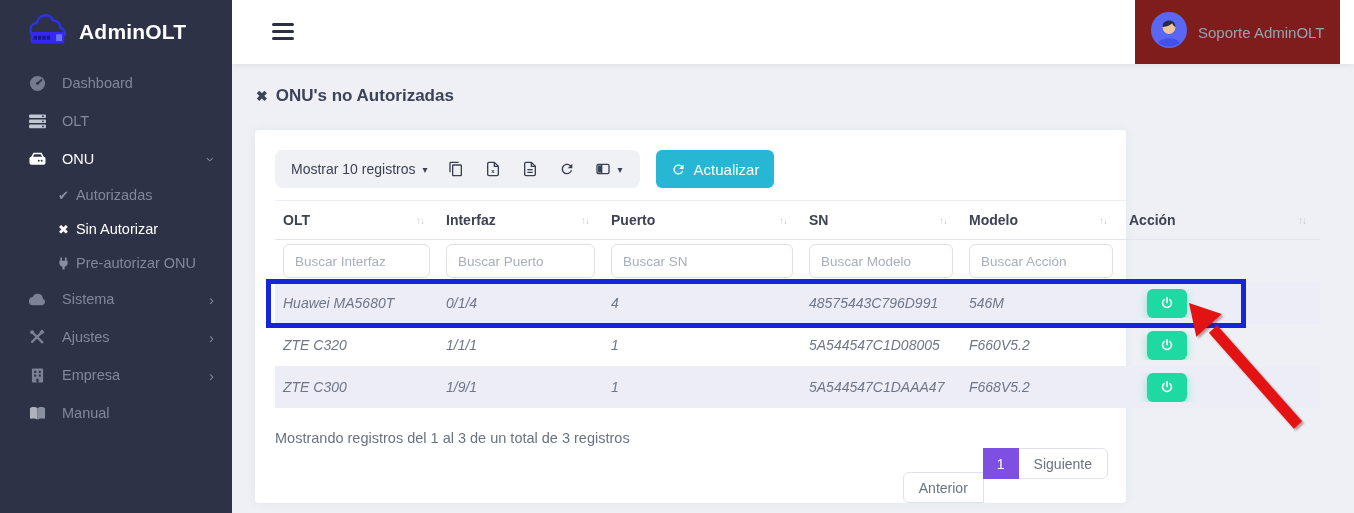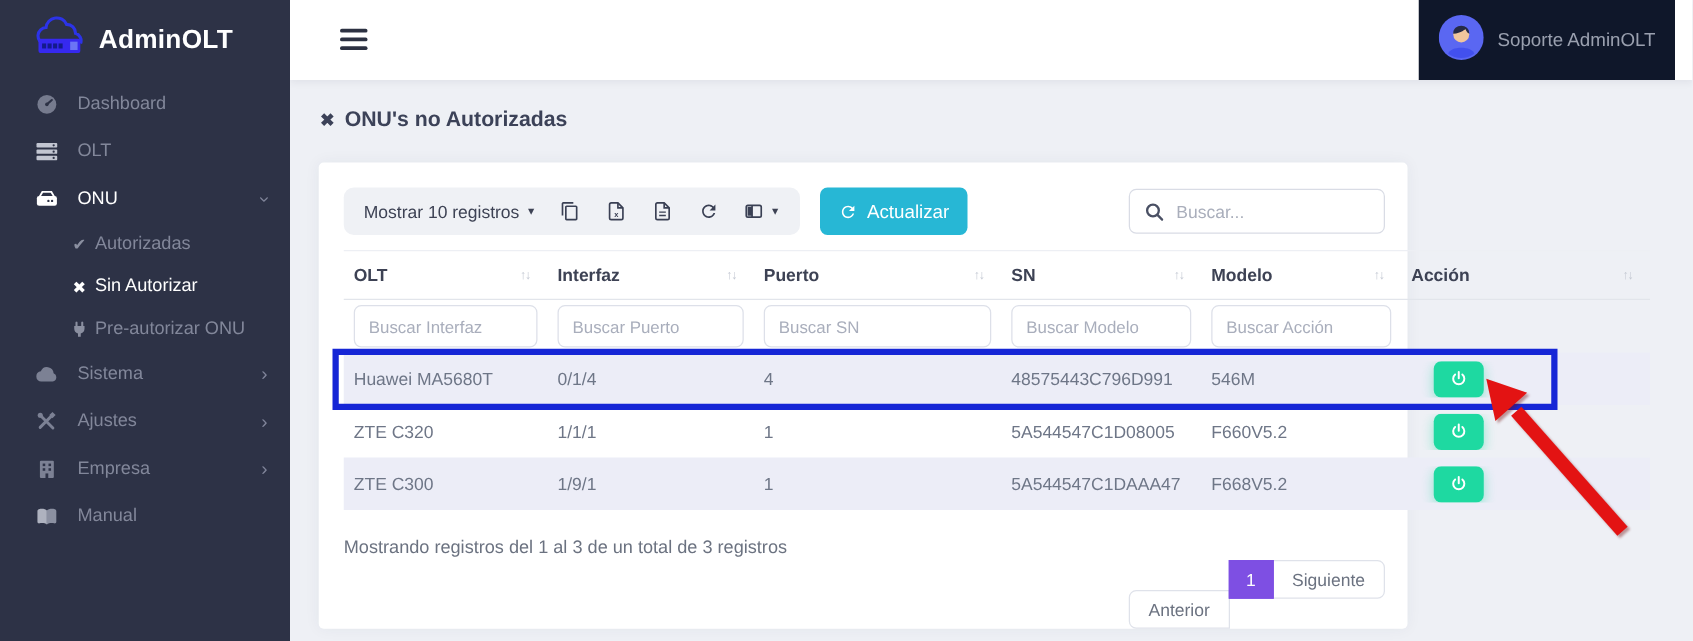--- a/index.html
+++ b/index.html
@@ -18,21 +18,21 @@
   .nav-sub.active { color:#fff; }
   .chev { margin-left:auto; color:#80859a; font-size:15px; line-height:1; }
   .chev.down { display:inline-block; transform:rotate(90deg); }
   .glyph-check { color:#8a8fa0; font-size:13px; }
   .glyph-x-white { color:#fff; font-size:13px; }
 
   
   .topbar { position:absolute; left:232px; top:0; width:1122px; height:64px; background:#fff; box-shadow:0 2px 6px rgba(60,70,90,.08); z-index:1; }
   .hamburger { position:absolute; left:40px; top:23px; width:22px; cursor:pointer; }
   .hamburger div { height:3.2px; background:#2c3142; border-radius:2px; margin-bottom:3.6px; }
-  .user-block { position:absolute; right:14px; top:0; height:64px; width:205px; background:#0f172a; display:flex; align-items:center; padding-left:16px; gap:11px; cursor:pointer; }
+  .user-block { position:absolute; right:14px; top:0; height:64px; width:205px; background:#7f1d1d; display:flex; align-items:center; padding-left:16px; gap:11px; cursor:pointer; }
   .user-name { color:#9aa0af; font-size:15px; }
 
   
   .page-title { position:absolute; left:256px; top:86px; display:flex; align-items:center; gap:8px; z-index:1; }
   .page-title .x { font-size:14px; font-weight:bold; color:#3c4258; }
   .page-title .txt { font-size:17px; font-weight:bold; color:#3c4258; }
 
   
   .card { position:absolute; left:255px; top:130px; width:871px; height:373px; background:#fff; border-radius:4px; box-shadow:0 0 12px rgba(40,50,70,.05); z-index:1; }
 
@@ -54,21 +54,21 @@
   .table { position:absolute; left:20px; top:70px; width:1045px; }
   .t-row { display:grid; grid-template-columns:163px 165px 198px 160px 160px 199px; align-items:center; }
   .t-head { height:40px; border-top:1px solid #edeff4; border-bottom:1px solid #e2e5eb; }
   .th { display:flex; justify-content:space-between; align-items:center; padding:0 14px 0 8px; font-weight:bold; font-size:14px; color:#3d4254; cursor:pointer; }
   .sort { font-size:10px; color:#c5cad4; letter-spacing:-1px; }
   .t-filter { height:42px; }
   .t-filter input { width:calc(100% - 16px); height:34px; margin-left:8px; border:1px solid #dde0e9; border-radius:6px; padding:0 11px; font-size:13.5px; color:#3d4254; font-family:inherit; outline:none; }
   .t-filter input::placeholder { color:#a9aebc; }
   .t-data { height:42px; font-size:14px; color:#6e7687; }
   .t-data.odd { background:#ecedf7; }
-  .td { padding-left:8px; white-space:nowrap; overflow:hidden; }
+  .td { padding-left:8px; white-space:nowrap; overflow:hidden;font-style:italic; }
   .td.action { padding-left:26px; }
   .power-btn { width:40px; height:29px; background:#1ed9a1; border:0; border-radius:6px; display:flex; align-items:center; justify-content:center; cursor:pointer; box-shadow:0 3px 9px rgba(30,217,161,.45); }
   .power-btn svg { width:14px; height:14px; }
 
   .footer-text { position:absolute; left:20px; top:300px; font-size:14.5px; color:#6b7280; }
   .pagination { position:absolute; right:18px; top:318px; display:flex; }
   .pg { height:31px; display:flex; align-items:center; padding:0 15px; border:1px solid #dfe2ea; background:#fff; color:#6b7280; font-size:14px; cursor:pointer; }
   .pg.prev { border-radius:6px 0 0 6px;margin-top:24px; }
   .pg.num { background:#7e4fe3; border-color:#7e4fe3; color:#fff; padding:0 13px; margin-left:-1px; z-index:1; }
   .pg.next { border-radius:0 6px 6px 0; margin-left:-1px; }
@@ -280,27 +280,20 @@
       </button>
     </div>
 
     <button class="btn-refresh">
       <svg viewBox="0 0 24 24">
           <path fill="#fff" d="M17.65 6.35C16.2 4.9 14.21 4 12 4c-4.42 0-7.99 3.58-8 8s3.58 8 8 8c3.73 0 6.84-2.55 7.73-6h-2.08c-.82 2.33-3.04 4-5.65 4-3.31 0-6-2.69-6-6s2.69-6 6-6c1.66 0 3.14.69 4.22 1.78L13 11h7V4l-2.35 2.35z"></path>
         </svg>
       <span>Actualizar</span>
     </button>
 
-    <div class="search-box">
-      <svg viewBox="0 0 16 16" fill="none">
-          <circle cx="6.8" cy="6.8" r="5" stroke="currentColor" stroke-width="2"></circle>
-          <line x1="10.6" y1="10.6" x2="14.6" y2="14.6" stroke="currentColor" stroke-width="2" stroke-linecap="round"></line>
-        </svg>
-      <input type="text" placeholder="Buscar..." style="">
-    </div>
   </div>
 
   <div class="table">
 
     <div class="t-row t-head">
       <div class="th">
           <span>OLT</span>
           <span class="sort">↑↓</span>
         </div>
       <div class="th">

